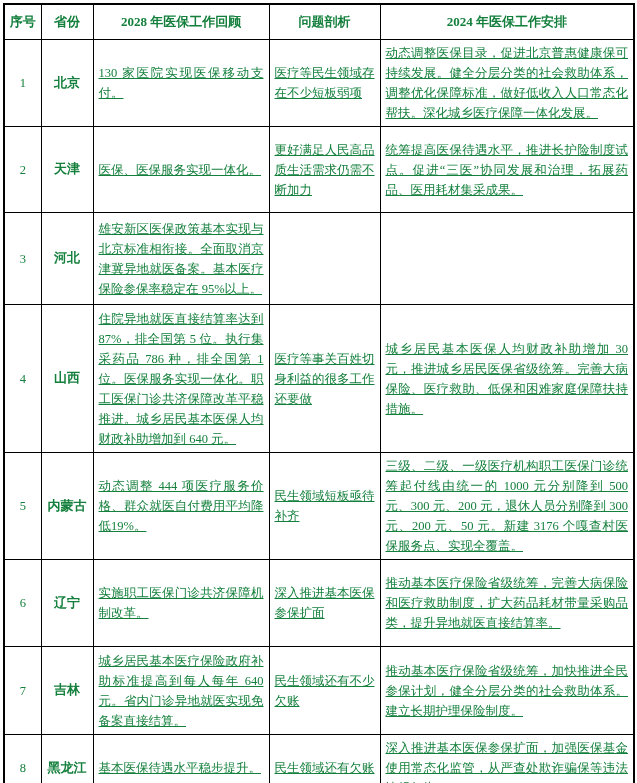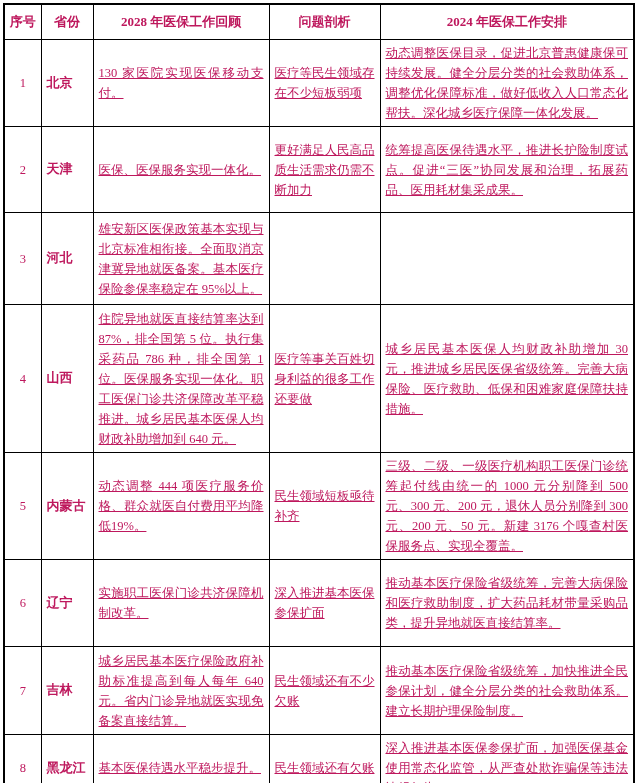--- a/index.html
+++ b/index.html
@@ -7,37 +7,37 @@
   .page{padding:3px;}
   table.mi-table{
     border-collapse:collapse;
     table-layout:fixed;
     width:630px;
     border:2px solid #000000;
   }
   th,td{
     border:1px solid #000000;
     font-family:"Liberation Serif","DejaVu Serif",serif;
-    color:#be185d;
+    color:#15803d;
     font-size:12.5px;
     line-height:1.6;
     padding:3px 5px;
     vertical-align:middle;
     word-break:break-all;
     overflow:hidden;
   }
   thead th{
     font-weight:bold;
     text-align:center;
     height:30px;
     font-size:13px;
     padding:2px 2px;
   }
   td.c-no{text-align:center;}
-  td.c-prov{font-weight:bold;font-size:13px;}
+  td.c-prov{text-align:center;font-weight:bold;font-size:13px;}
   td.c-review,td.c-problem,td.c-plan{
     text-align:justify;
     text-justify:inter-ideograph;
     text-decoration:underline;
   }
   tbody tr:nth-child(1){height:76px;}
   tbody tr:nth-child(2){height:86px;}
   tbody tr:nth-child(3){height:92px;}
   tbody tr:nth-child(4){height:148px;}
   tbody tr:nth-child(5){height:98px;}

